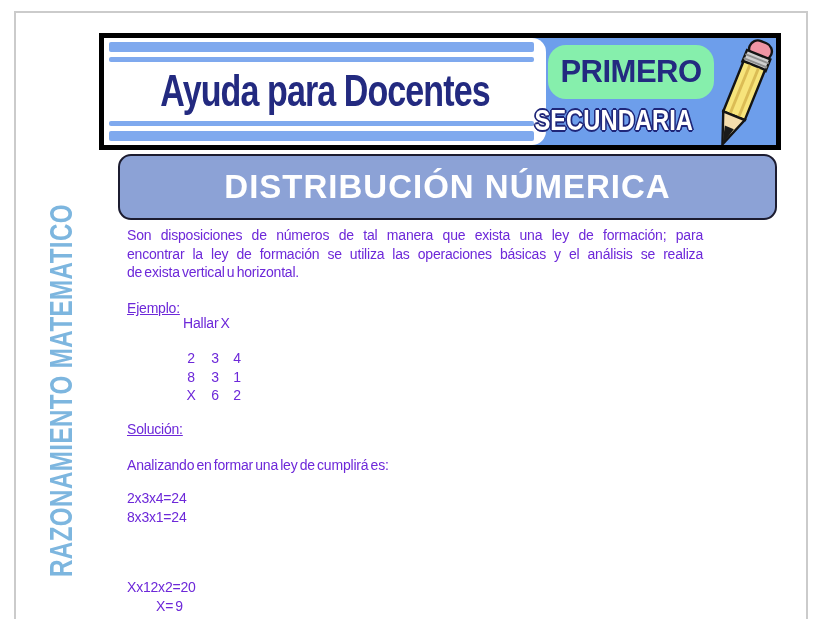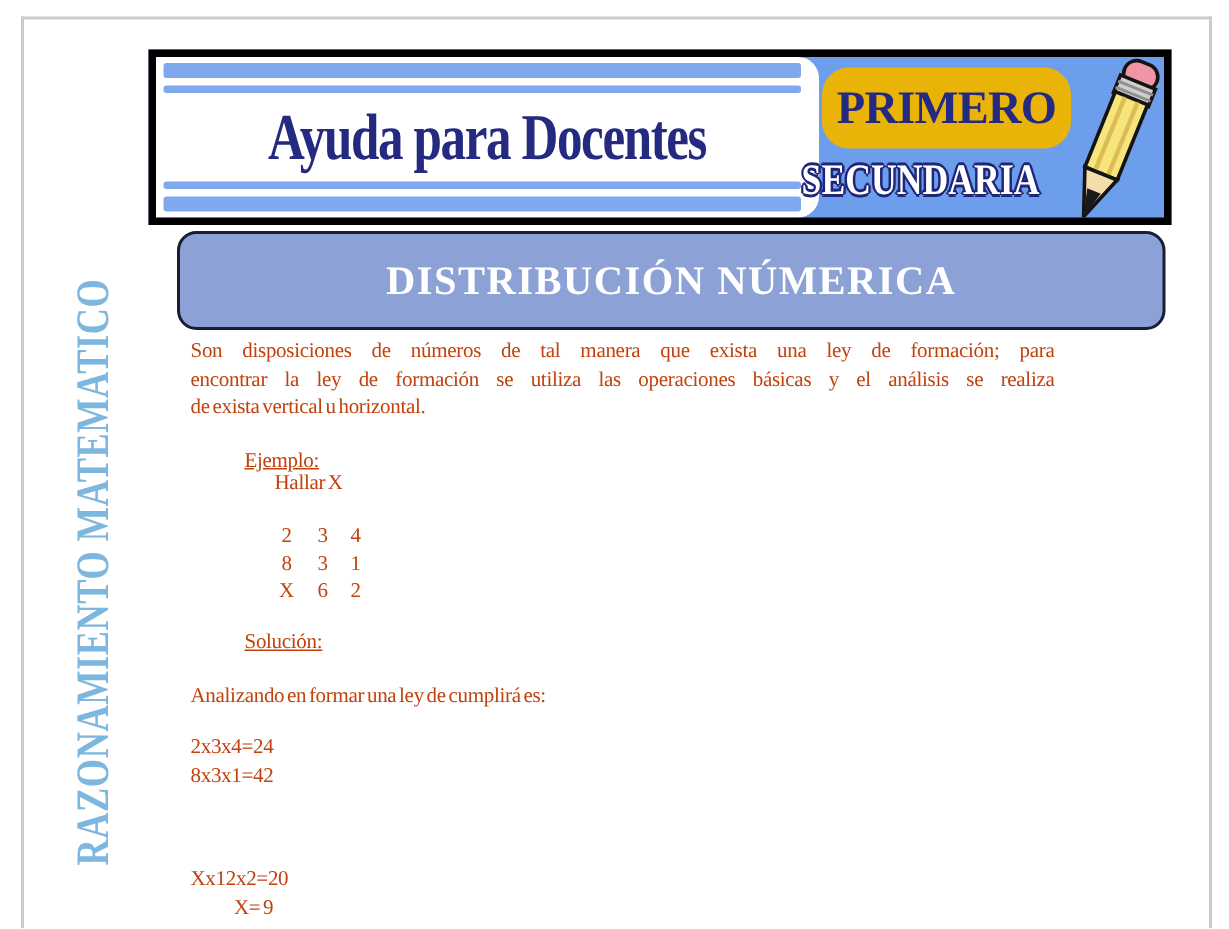--- a/index.html
+++ b/index.html
@@ -1,17 +1,17 @@
 <!DOCTYPE html>
 <html><head>
 <meta charset="utf-8">
 <style>
   html,body{margin:0;padding:0;background:#ffffff;}
   .screen{position:relative;width:819px;height:619px;background:#ffffff;overflow:hidden;
-          font-family:Liberation Serif, serif;color:#000;border-radius:11px;}
+          font-family:Liberation Sans, sans-serif;color:#000;border-radius:11px;}
 
   
   .frame{position:absolute;background:#cbcbcb;}
   .frame-top{left:14px;top:11px;width:794px;height:2px;}
   .frame-left{left:14px;top:11px;width:2px;height:608px;}
   .frame-right{left:806px;top:11px;width:2px;height:608px;}
 
   
   .banner{position:absolute;left:99px;top:33px;width:682px;height:117px;
           background:#6D9EEB;border:5px solid #000;box-sizing:border-box;overflow:hidden;}
@@ -19,49 +19,49 @@
               border-radius:0 14px 14px 0;}
   .stripe{position:absolute;left:5px;right:12px;background:#7FA9EE;border-radius:2px;}
   .stripe.s1{top:4px;height:10px;}
   .stripe.s2{top:19px;height:5px;}
   .stripe.s3{bottom:19px;height:5px;}
   .stripe.s4{bottom:4px;height:10px;}
   .brand-text{position:absolute;left:0;top:24px;width:442px;height:60px;
               display:flex;align-items:center;justify-content:center;}
   .brand-text span{display:inline-block;font-weight:bold;font-size:37px;color:#232A80;
               letter-spacing:-1px;transform:scale(0.92,1.18);white-space:nowrap;}
-  .level-pill{position:absolute;left:444px;top:7px;width:166px;height:54px;background:#eab308;
+  .level-pill{position:absolute;left:444px;top:7px;width:166px;height:54px;background:#86efac;
               border-radius:18px;display:flex;align-items:center;justify-content:center;}
   .level-pill span{font-weight:bold;font-size:31px;color:#232A80;letter-spacing:-0.5px;}
   .stage-text{position:absolute;left:434px;top:62px;width:172px;height:40px;
               display:flex;align-items:center;justify-content:flex-end;}
   .stage-text span{display:inline-block;font-weight:bold;font-size:29px;color:#ffffff;
               transform:scaleX(0.82);white-space:nowrap;
               text-shadow:-2px 0 0 #1f2679,2px 0 0 #1f2679,0 -2px 0 #1f2679,0 2px 0 #1f2679,
                           -1px -1px 0 #1f2679,1px -1px 0 #1f2679,-1px 1px 0 #1f2679,1px 1px 0 #1f2679;}
   .pencil{position:absolute;left:592px;top:-2px;}
 
   
   .title-bar{position:absolute;left:118px;top:154px;width:659px;height:66px;background:#8CA2D6;
              border:2px solid #1c1c30;border-radius:13px;box-sizing:border-box;
              display:flex;align-items:center;justify-content:center;}
-  .title-bar span{font-weight:bold;font-size:27px;color:#ffffff;letter-spacing:1px;}
+  .title-bar span{font-weight:bold;font-size:33px;color:#ffffff;letter-spacing:1px;}
 
   
   .vlabel{position:absolute;left:44px;top:577px;transform-origin:0 0;transform:rotate(-90deg);
           white-space:nowrap;}
   .vlabel span{display:inline-block;transform-origin:0 50%;transform:scaleX(0.78);
           font-weight:bold;font-size:31px;color:#7DB6DF;letter-spacing:0.5px;white-space:nowrap;}
 
   
   .txt{position:absolute;font-size:14px;letter-spacing:-0.2px;word-spacing:-1.5px;
-       line-height:18.7px;color:#c2410c;}
+       line-height:18.7px;color:#6d28d9;}
   .intro{left:127px;top:226px;width:576px;}
   .jline{text-align:justify;text-align-last:justify;}
-  .heading{text-decoration:underline;margin-left:36px;}
+  .heading{text-decoration:underline;}
   .ex-heading{left:127px;top:299px;}
   .ex-prompt{left:183px;top:314px;}
   .matrix{left:180px;top:349px;display:grid;grid-template-columns:22px 26px 18px;
           text-align:center;line-height:18.5px;}
   .sol-heading{left:127px;top:420px;}
   .analysis{left:127px;top:456px;}
   .equations{left:127px;top:489px;line-height:19px;}
   .conclusion{left:127px;top:544px;}
   .final-eq{left:127px;top:578px;}
   .final-ans{left:156px;top:597px;}
@@ -132,18 +132,18 @@
     <span>1</span>
     <span>X</span>
     <span>6</span>
     <span>2</span>
   </div>
 
   <div class="txt sol-heading heading">Solución:</div>
   <div class="txt analysis">Analizando en formar una ley de cumplirá es:</div>
   <div class="txt equations">
     <div>2x3x4=24</div>
-    <div>8x3x1=42</div>
+    <div>8x3x1=24</div>
   </div>
   <div class="txt final-eq">Xx12x2=20</div>
   <div class="txt final-ans">X= 9</div>
 
 </div>
 
 </body></html>

